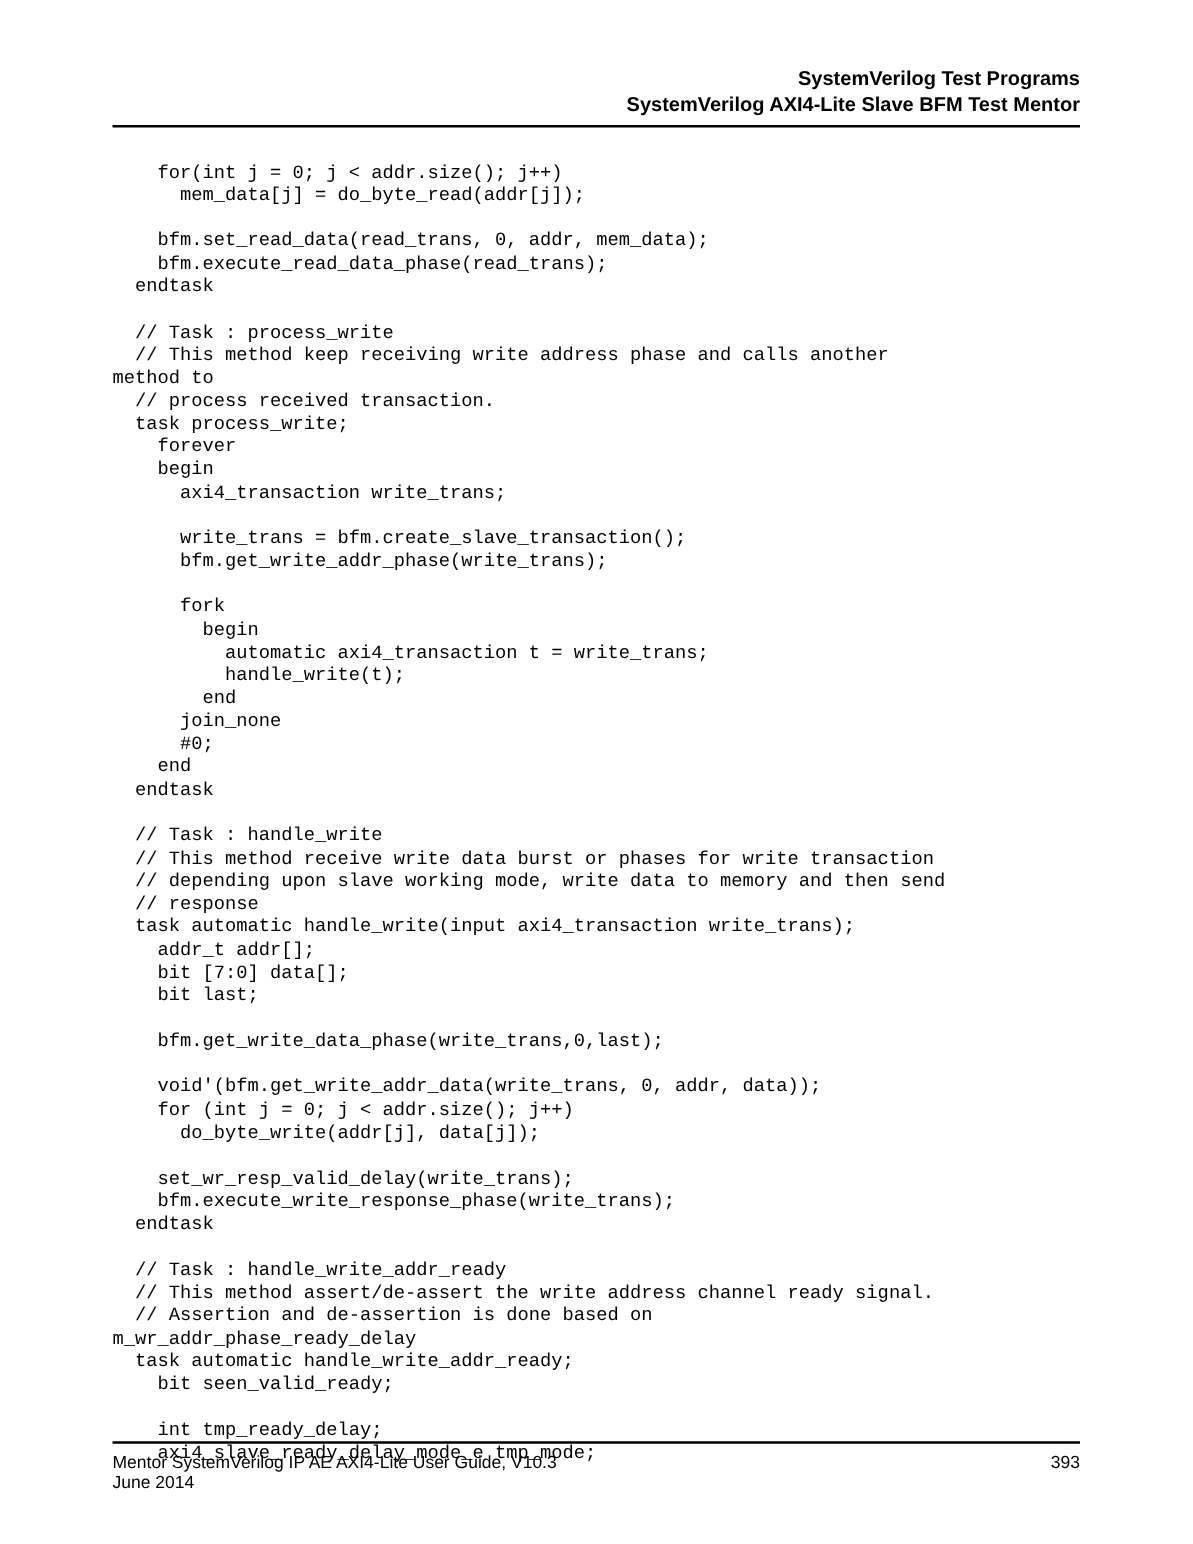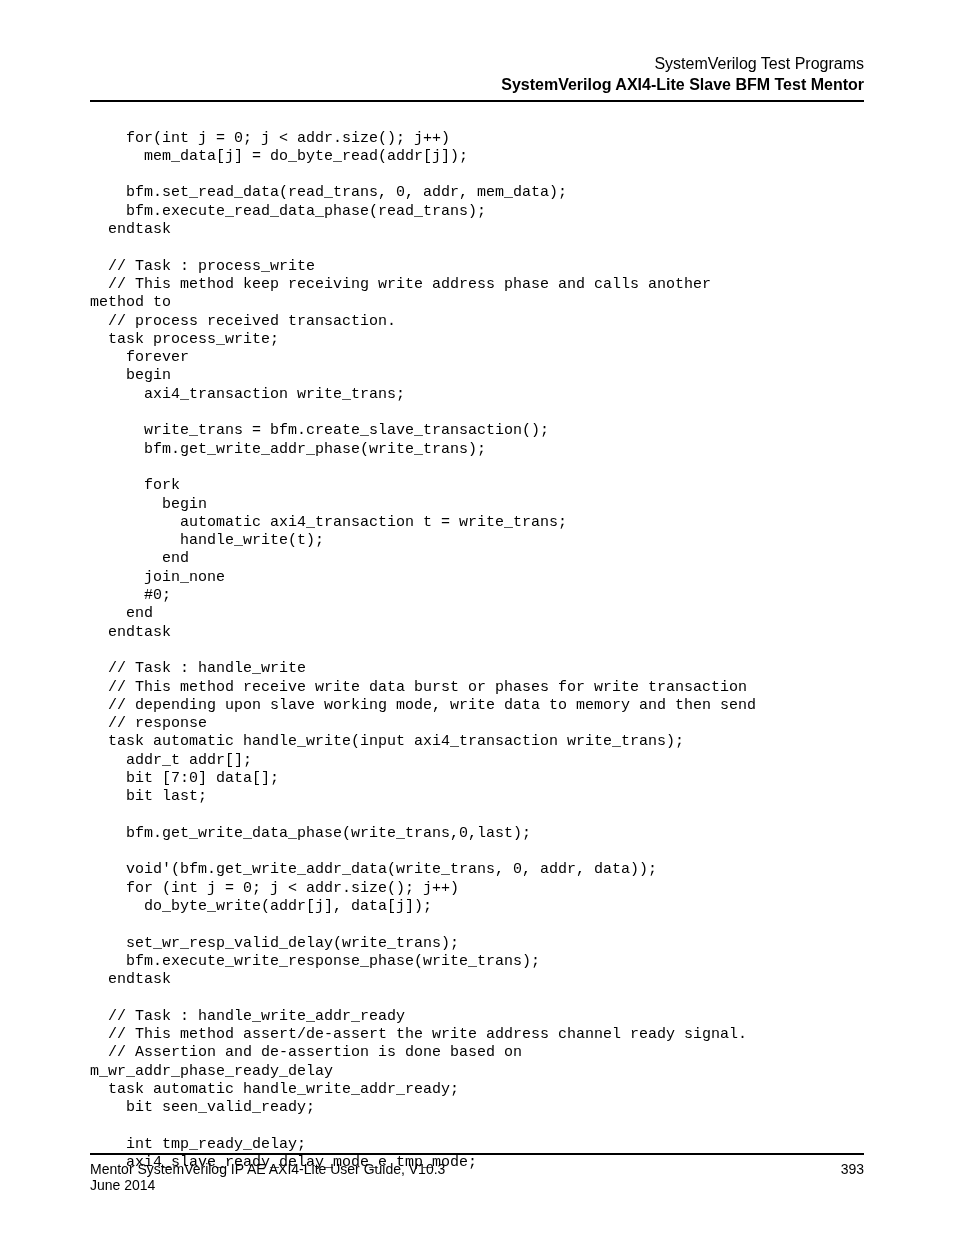--- a/index.html
+++ b/index.html
@@ -18,21 +18,21 @@
   }
   .header {
     text-align: right;
     font-family: Arial, Helvetica, sans-serif;
     font-size: 16px;
     line-height: 1.3;
     border-bottom: 2px solid #000;
     padding-bottom: 4px;
     margin-bottom: 28px;
   }
-  .header .line1 { font-weight: normal; }
+  .header .line1 { font-weight: bold; }
   .header .line2 { font-weight: bold; }
   .code {
     font-family: "Courier New", Courier, monospace;
     font-size: 15px;
     line-height: 1.22;
     white-space: pre;
   }
   .footer {
     position: absolute;
     left: 90px;

